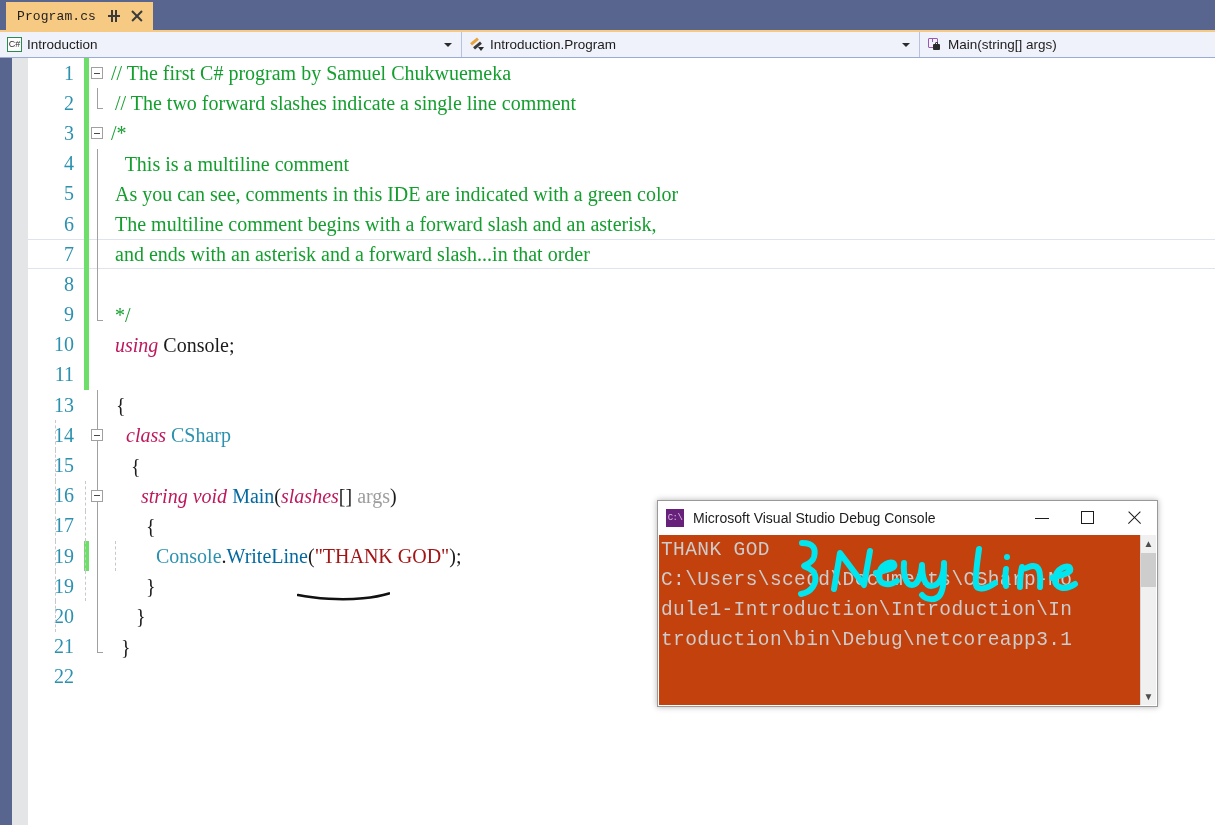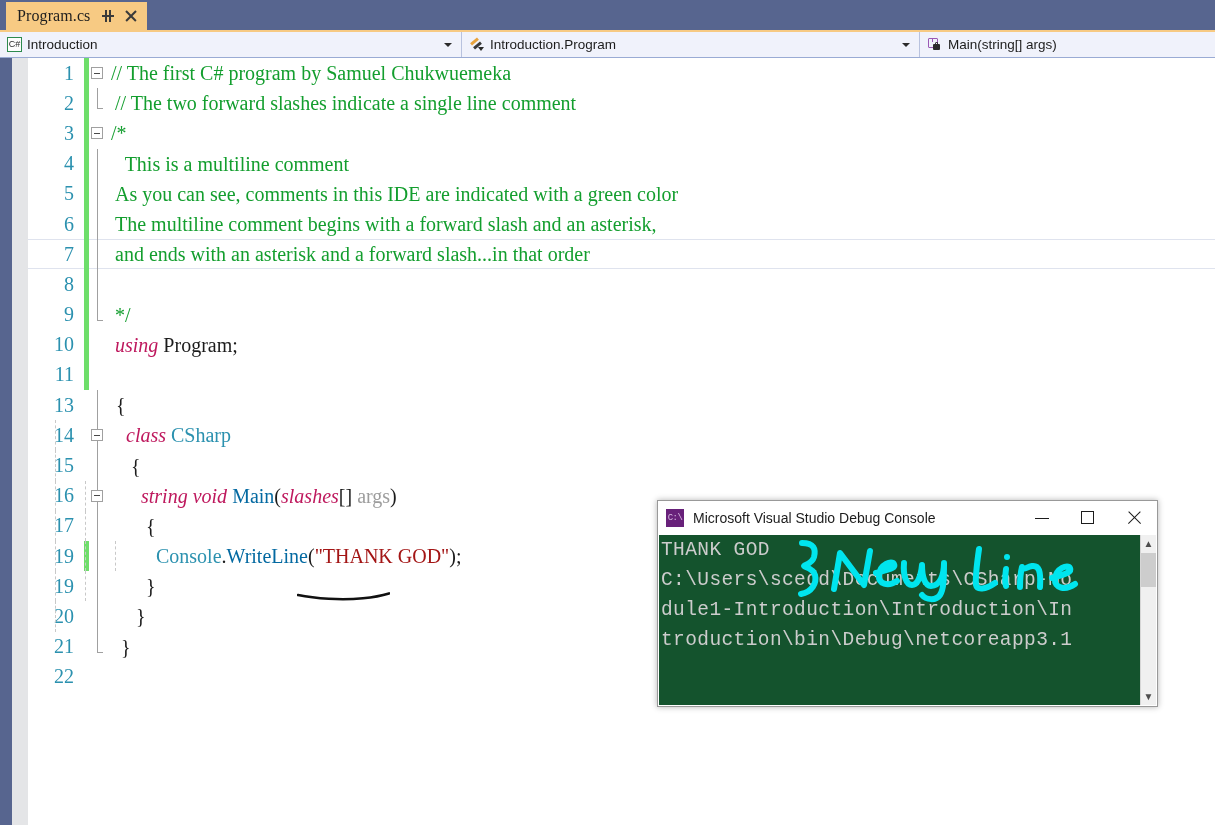--- a/index.html
+++ b/index.html
@@ -48,23 +48,23 @@
     left: 6px; top: 2px;
     height: 28px;
     background: #f7ca83;
     display: flex;
     align-items: center;
     padding: 0 9px 0 11px;
     box-sizing: border-box;
     cursor: default;
   }
   #tab-program .tab-label {
-    font-size: 16px;
+    font-size: 13px;
     color: #1e1e1e;
-    font-family: Liberation Serif, serif;
+    font-family: Liberation Mono, monospace;
     letter-spacing: 0.1px;
   }
   .tab-pin {
     margin-left: 11px;
     width: 14px; height: 14px;
     position: relative;
     display: inline-block;
   }
   .tab-pin::before {
     content: "";
@@ -399,21 +399,21 @@
     width: 17px; height: 1.4px;
     background: #1c1c1c;
   }
   .win-btn.close::before { transform: rotate(45deg); }
   .win-btn.close::after  { transform: rotate(-45deg); }
 
   #console-body {
     position: absolute;
     left: 1px; top: 34px;
     width: 483px; height: 170px;
-    background: #14532d;
+    background: #c2410c;
     overflow: hidden;
     box-sizing: border-box;
   }
   .console-line {
     font-family: "Liberation Mono", "DejaVu Sans Mono", monospace;
     font-size: 19.5px;
     color: #cccccc;
     white-space: pre;
     line-height: 30px;
     letter-spacing: 0.4px;
@@ -574,21 +574,21 @@
       <span class="gutter-fold">
           <span class="foldend"></span>
         </span>
       <span class="code-text cm" style="padding-left:4px">*/</span>
     </div>
 
     <div class="code-line">
       <span class="ln">10</span>
       <span class="changebar green"></span>
       <span class="gutter-fold"></span>
-      <span class="code-text" style="padding-left:4px"><span class="kw">using</span><span class="pn"> Program;</span></span>
+      <span class="code-text" style="padding-left:4px"><span class="kw">using</span><span class="pn"> Console;</span></span>
     </div>
 
     <div class="code-line">
       <span class="ln">11</span>
       <span class="changebar green"></span>
       <span class="gutter-fold"></span>
       <span class="code-text"></span>
     </div>
 
 

